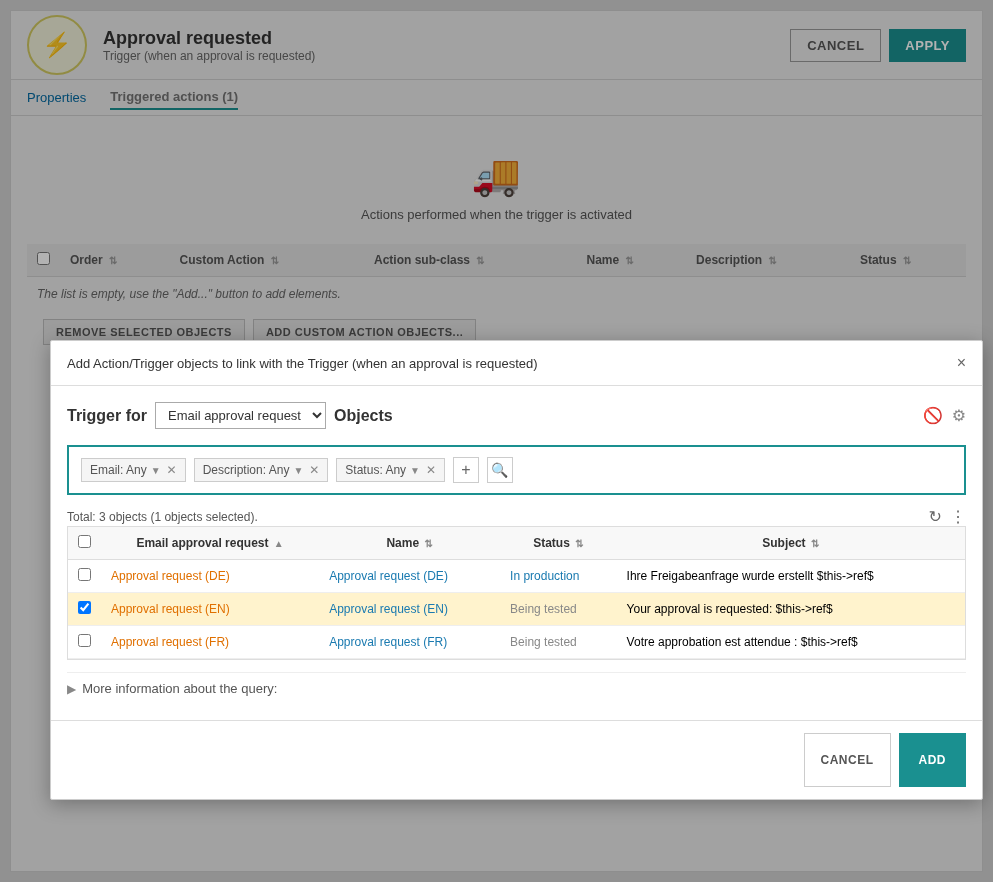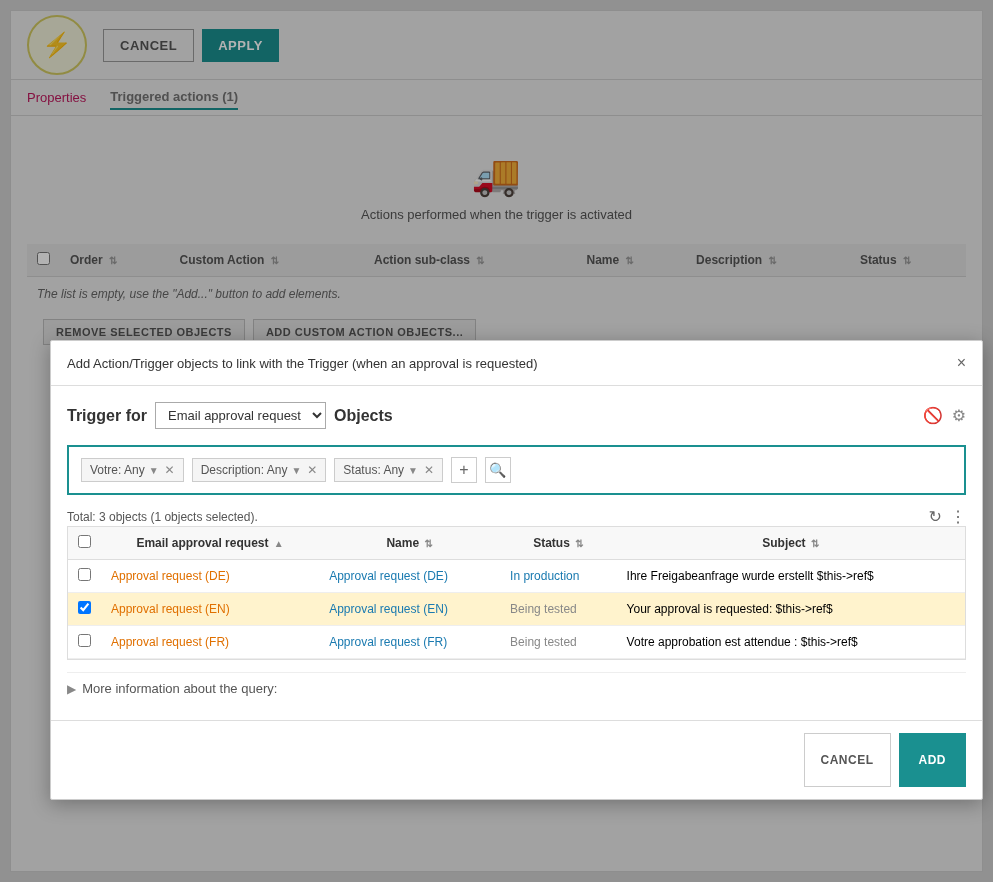--- a/index.html
+++ b/index.html
@@ -95,21 +95,21 @@
       border: 1px solid #ccc;
       border-top: none;
       display: flex;
       align-items: center;
       padding: 0 16px;
       gap: 24px;
     }
 
     .tab-item {
       font-size: 13px;
-      color: #be185d;
+      color: #0369a1;
       cursor: pointer;
       padding: 4px 0;
     }
 
     .tab-item.active {
       font-weight: bold;
       color: #737373;
       border-bottom: 2px solid #1a9090;
     }
 
@@ -489,20 +489,24 @@
     }
   </style>
 </head>
 <body>
 
 <div class="bg-panel"></div>
 
 <div class="top-header">
   <div class="top-header-icon">
     <span style="color:#c8a800;">⚡</span>
+  </div>
+  <div class="top-header-info">
+    <div class="top-header-title">Approval requested</div>
+    <div class="top-header-subtitle">Trigger (when an approval is requested)</div>
   </div>
   <div class="top-header-buttons">
     <button class="btn-cancel-top">CANCEL</button>
     <button class="btn-apply">APPLY</button>
   </div>
 </div>
 
 <div class="tabs-bar">
   <div class="tab-item">Properties</div>
   <div class="tab-item active">Triggered actions (1)</div>
@@ -559,21 +563,21 @@
       <span class="search-label">Objects</span>
       <div class="search-icons">
         <button class="search-icon-btn" title="Hide">🚫</button>
         <button class="search-icon-btn" title="Settings">⚙</button>
       </div>
     </div>
 
     <div class="filter-area">
       <div class="filter-row">
         <div class="filter-chip">
-          <span class="filter-chip-label">Votre: Any</span>
+          <span class="filter-chip-label">Email: Any</span>
           <span class="filter-chip-dropdown">▼</span>
           <span class="filter-chip-remove">✕</span>
         </div>
         <div class="filter-chip">
           <span class="filter-chip-label">Description: Any</span>
           <span class="filter-chip-dropdown">▼</span>
           <span class="filter-chip-remove">✕</span>
         </div>
         <div class="filter-chip">
           <span class="filter-chip-label">Status: Any</span>

